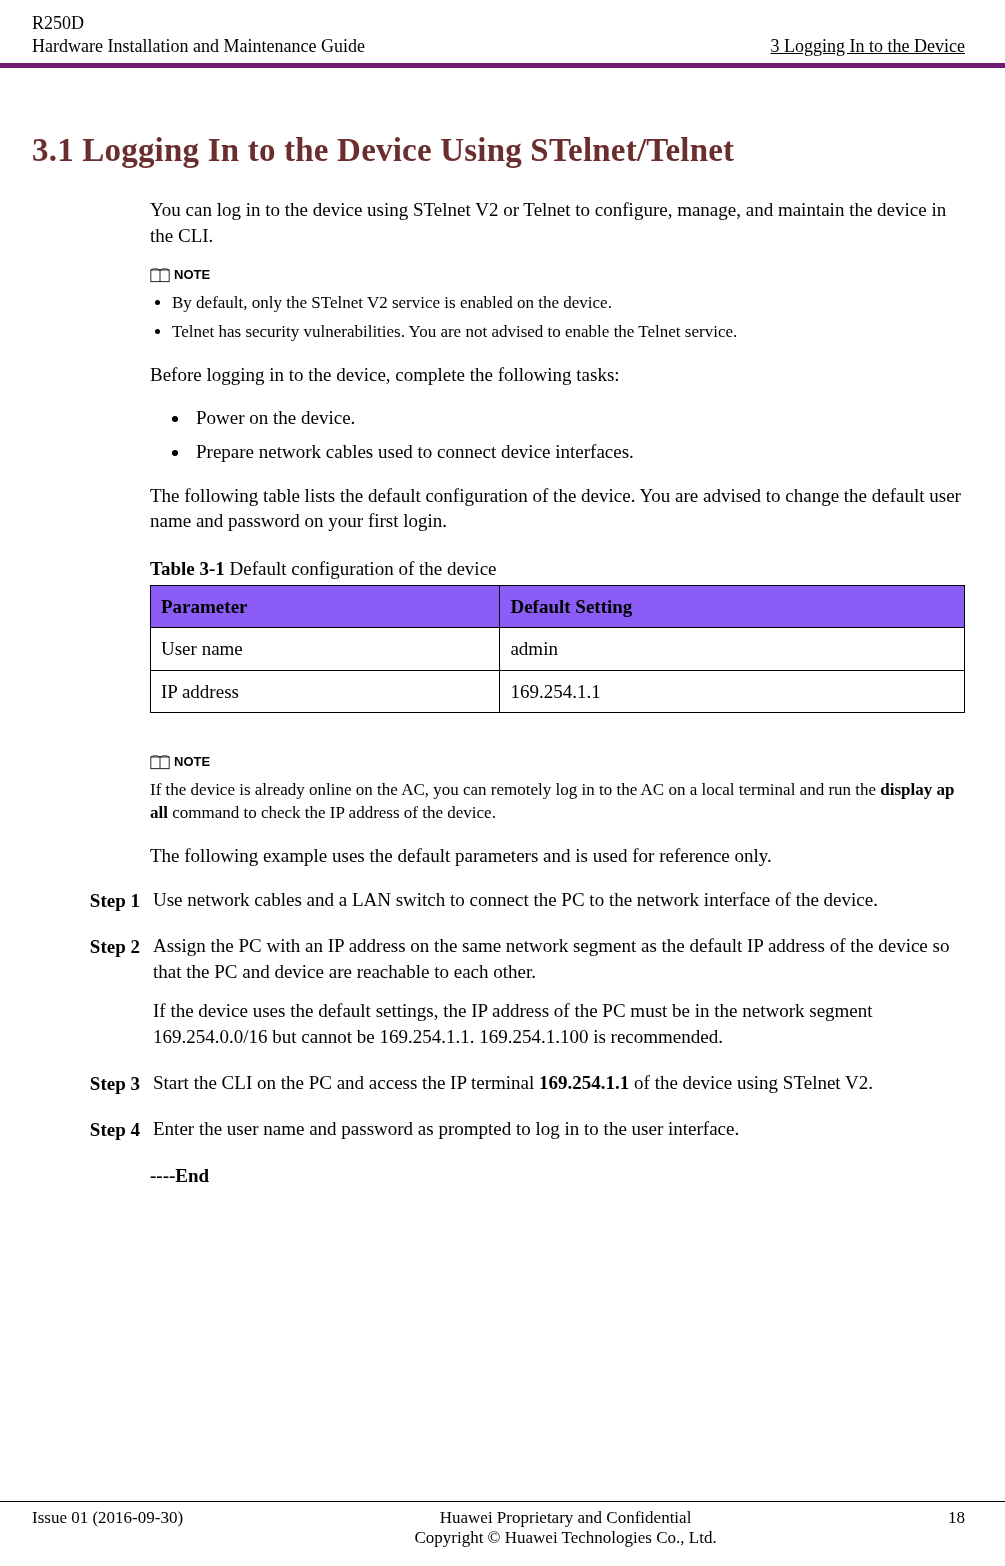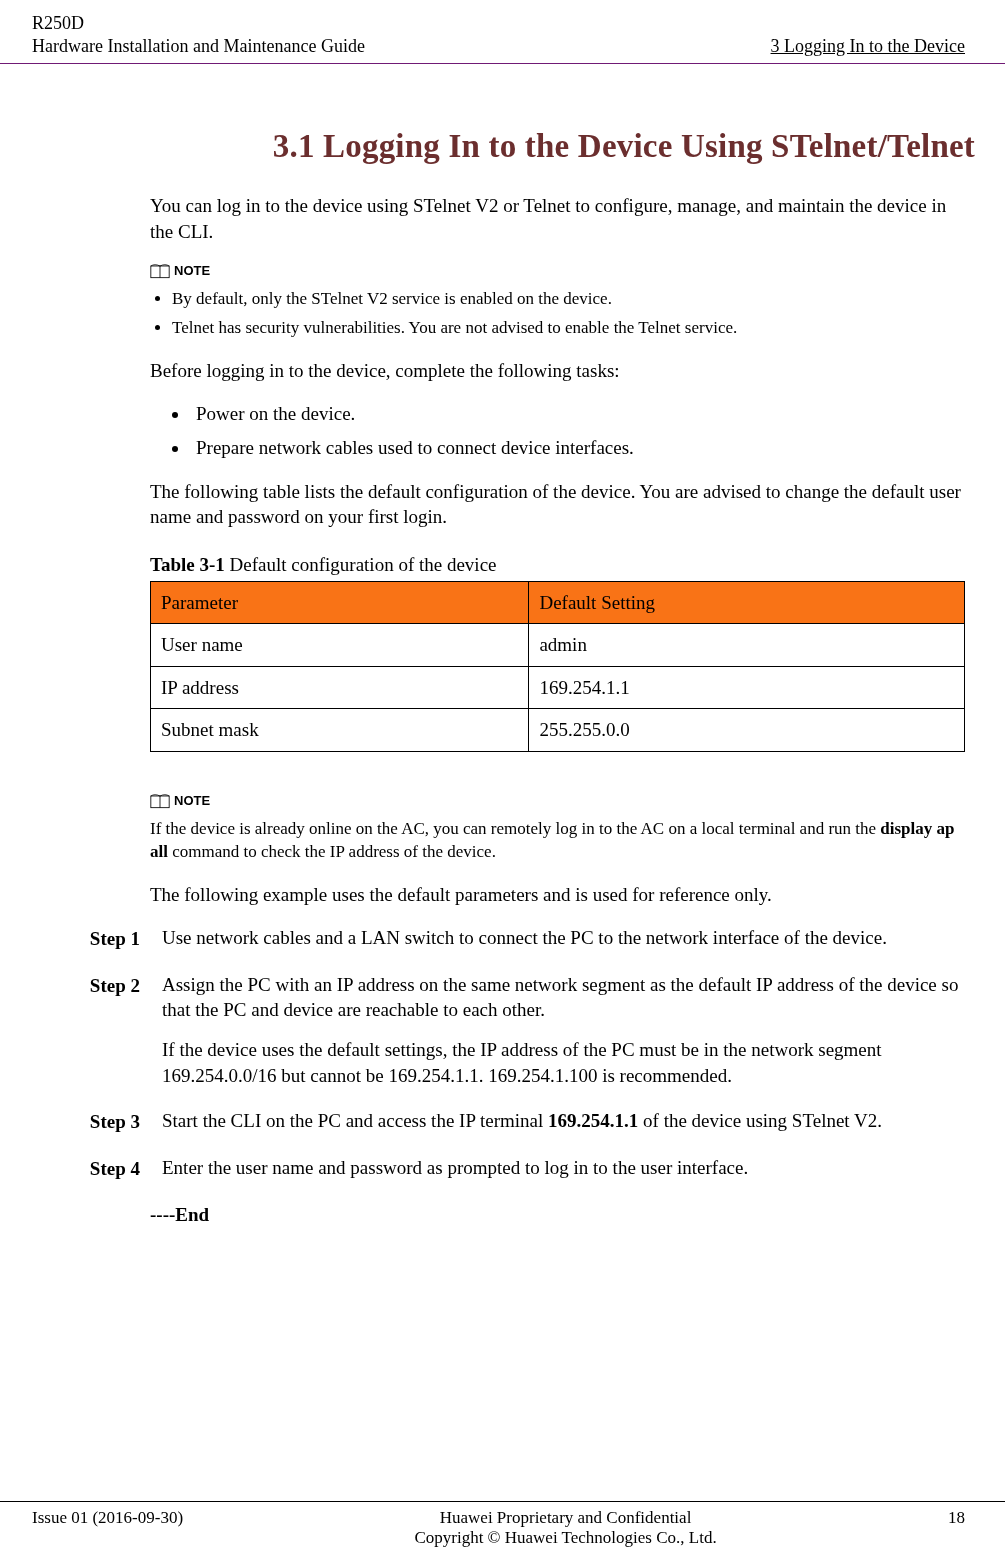--- a/index.html
+++ b/index.html
@@ -12,38 +12,37 @@
       height: 1566px;
       position: relative;
       box-sizing: border-box;
     }
     .header {
       display: flex;
       justify-content: space-between;
       align-items: flex-end;
       padding: 12px 40px 6px 32px;
       font-size: 18px;
-      border-bottom: 1px solid #701a75;
+      border-bottom: 5px solid #701a75;
     }
     .header-left {
       line-height: 1.25;
     }
     .header-right {
       line-height: 1.25;
       text-align: right;
       text-decoration: underline;
     }
     .section-title {
       font-family: Georgia, 'Times New Roman', serif;
       font-weight: bold;
       font-size: 33px;
       color: #6b2e2e;
       margin: 64px 30px 28px 32px;
       letter-spacing: 0.2px;
-      text-align: right;
     }
     .content {
       margin-left: 150px;
       margin-right: 40px;
       font-size: 19px;
       line-height: 1.35;
     }
     .para {
       margin: 18px 0;
     }
@@ -106,29 +105,29 @@
       border-collapse: collapse;
       font-size: 19px;
       margin-bottom: 40px;
     }
     table.config th, table.config td {
       border: 1px solid #000;
       text-align: left;
       padding: 8px 10px;
     }
     table.config th {
-      background: #f97316;
-      font-weight: normal;
+      background: #8b5cf6;
+      font-weight: bold;
     }
     .steps {
       margin-top: 8px;
     }
     .step {
       display: flex;
-      gap: 22px;
+      gap: 13px;
       margin-bottom: 20px;
     }
     .step-label {
       width: 118px;
       min-width: 118px;
       margin-left: -128px;
       text-align: right;
       font-weight: bold;
       font-size: 19px;
       padding-top: 1px;
@@ -224,24 +223,20 @@
     </thead>
     <tbody>
       <tr>
         <td>User name</td>
         <td>admin</td>
       </tr>
       <tr>
         <td>IP address</td>
         <td>169.254.1.1</td>
       </tr>
-      <tr>
-        <td>Subnet mask</td>
-        <td>255.255.0.0</td>
-      </tr>
     </tbody>
   </table>
 
   <div class="note-block">
     <div class="note-head">
       <svg class="note-icon" viewBox="0 0 24 18">
         <rect x="1" y="3" width="22" height="14" stroke-width="1"></rect>
         <line x1="12" y1="3" x2="12" y2="17" stroke-width="1"></line>
         <path d="M1 3 C4 1 8 1 12 3" stroke-width="1"></path>
         <path d="M12 3 C16 1 20 1 23 3" stroke-width="1"></path>

